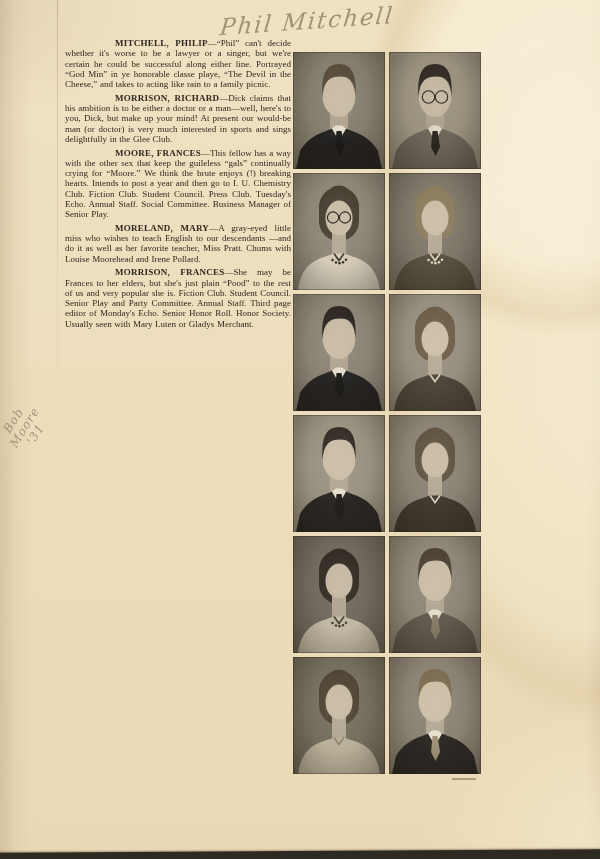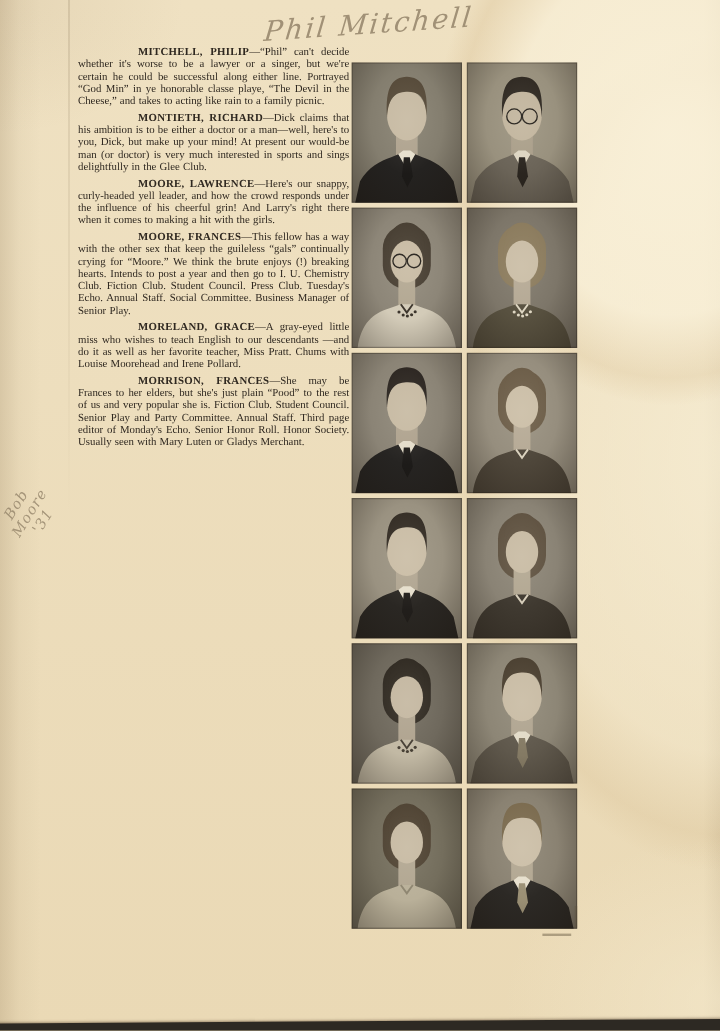--- a/index.html
+++ b/index.html
@@ -53,31 +53,30 @@
   <div class="hw hw-top">Phil Mitchell</div>
 
   <div class="hw hw-margin">
     <div>Bob Moore</div>
     <div>'31</div>
   </div>
 
   <div class="text-col" id="entries">
   <p class="entry"><b>MITCHELL, PHILIP</b><span>—“Phil” can't decide whether it's worse to be a lawyer or a singer, but we're certain he could be successful along either line. Portrayed “God Min” in ye honorable classe playe, “The Devil in the Cheese,” and takes to acting like rain to a family picnic.</span></p>
 
-  <p class="entry"><b>MONTIETH, RICHARD</b><span>—Dick claims that his ambition is to be either a doctor or a man—well, here's to you, Dick, but make up your mind! At present our would-be man (or doctor) is very much interested in sports and sings delightfully in the Glee Club.</span></p>
-
-
-
-  <p class="entry"><b>MOORE, LAWRENCE</b><span>—Here's our snappy, curly-headed yell leader, and how the crowd responds under the influence of his cheerful grin! And Larry's right there when it comes to making a hit with the girls.</span></p>
+  <p class="entry"><b>MORRISON, RICHARD</b><span>—Dick claims that his ambition is to be either a doctor or a man—well, here's to you, Dick, but make up your mind! At present our would-be man (or doctor) is very much interested in sports and sings delightfully in the Glee Club.</span></p>
+
+
+
 
 
   <p class="entry"><b>MOORE, FRANCES</b><span>—This fellow has a way with the other sex that keep the guileless “gals” continually crying for “Moore.” We think the brute enjoys (!) breaking hearts. Intends to post a year and then go to I. U. Chemistry Club. Fiction Club. Student Council. Press Club. Tuesday's Echo. Annual Staff. Social Committee. Business Manager of Senior Play.</span></p>
 
 
-  <p class="entry"><b>MORELAND, GRACE</b><span>—A gray-eyed little miss who wishes to teach English to our descendants —and do it as well as her favorite teacher, Miss Pratt. Chums with Louise Moorehead and Irene Pollard.</span></p>
+  <p class="entry"><b>MORELAND, MARY</b><span>—A gray-eyed little miss who wishes to teach English to our descendants —and do it as well as her favorite teacher, Miss Pratt. Chums with Louise Moorehead and Irene Pollard.</span></p>
 
 
   <p class="entry"><b>MORRISON, FRANCES</b><span>—She may be Frances to her elders, but she's just plain “Pood” to the rest of us and very popular she is. Fiction Club. Student Council. Senior Play and Party Committee. Annual Staff. Third page editor of Monday's Echo. Senior Honor Roll. Honor Society. Usually seen with Mary Luten or Gladys Merchant.</span></p>
 
 </div>
 
   <div class="photo-grid" id="photo-grid">
       <div class="photo">
         <svg viewBox="0 0 92 117" xmlns="http://www.w3.org/2000/svg">
           <rect x="0" y="0" width="92" height="117" fill="#847e6f"></rect>

